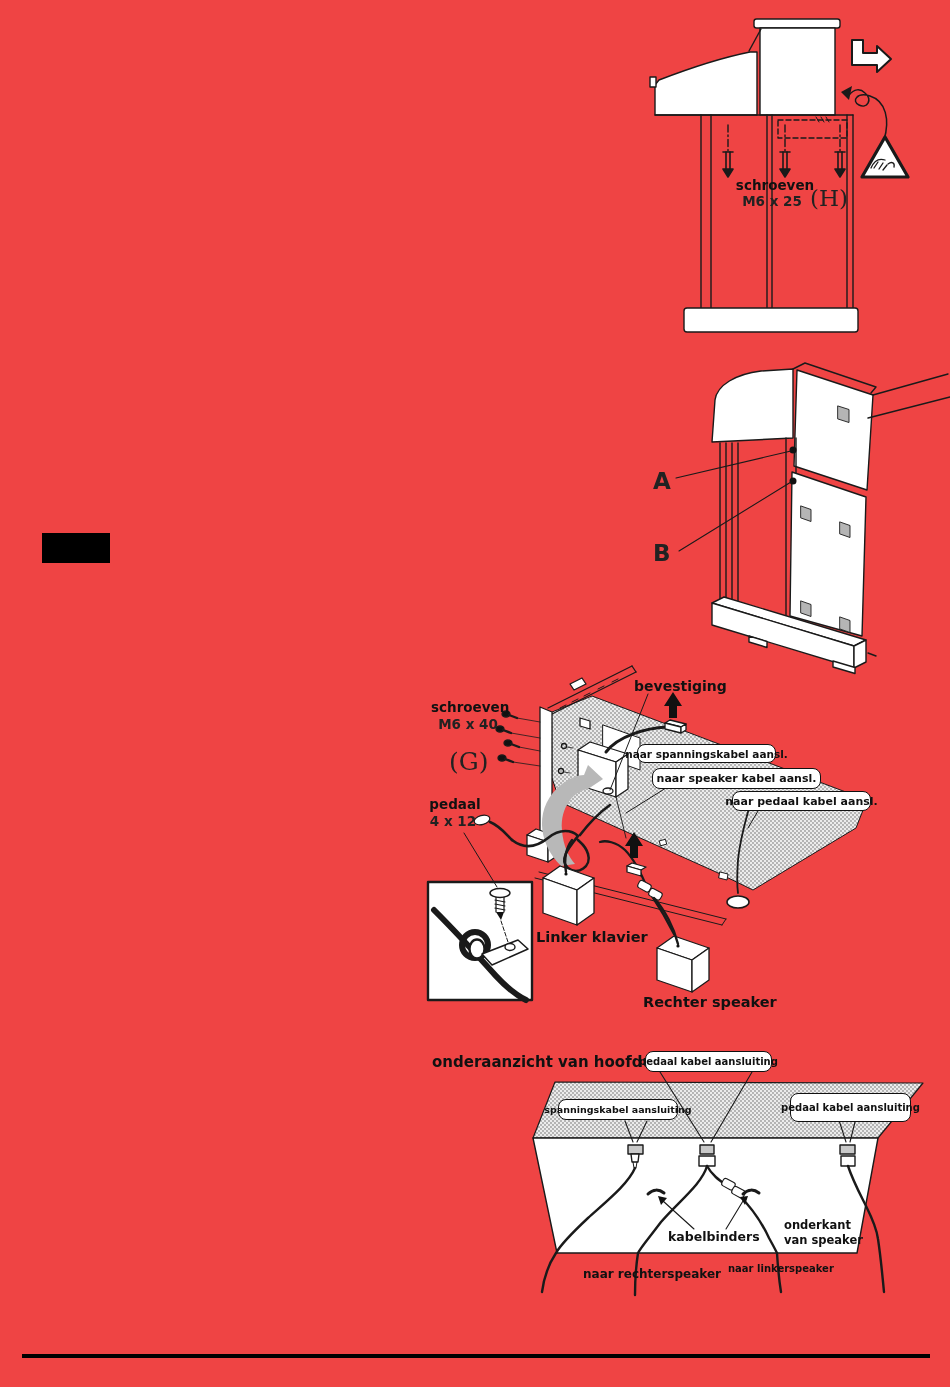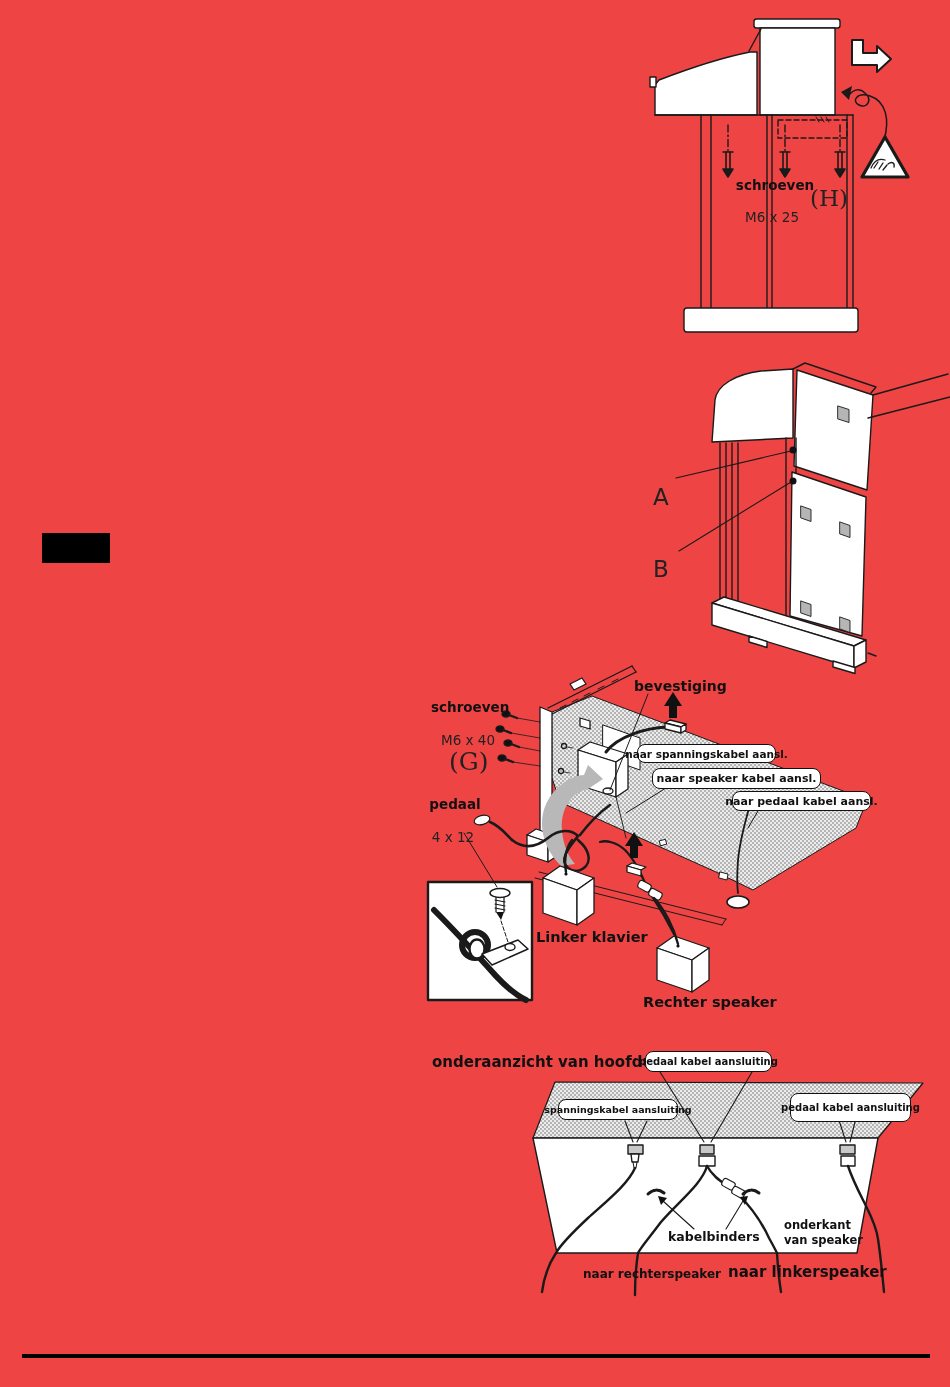--- a/index.html
+++ b/index.html
@@ -1,20 +1,20 @@
 <!DOCTYPE html>
 <html><head>
 <meta charset="utf-8">
 <style>
   html,body{margin:0;padding:0;background:#fff;}
   #page{position:relative;width:950px;height:1387px;background:#ef4444;overflow:hidden;
         font-family:"DejaVu Sans","Liberation Sans",sans-serif;color:#111;}
   .fig{position:absolute;}
   .lbl{position:absolute;font-weight:bold;color:#111;white-space:nowrap;}
-  .lbl-reg{position:absolute;font-weight:normal;color:#222;white-space:nowrap;margin-top:16px;}
+  .lbl-reg{position:absolute;font-weight:bold;color:#222;white-space:nowrap;}
   .serif-ref{position:absolute;font-family:"DejaVu Serif","Liberation Serif",serif;
              font-weight:normal;color:#222;white-space:nowrap;}
   .callout{position:absolute;background:#fff;border:1.6px solid #111;border-radius:8px;
            display:flex;align-items:center;justify-content:center;font-weight:bold;
            color:#111;white-space:nowrap;box-sizing:border-box;}
   .ctr{text-align:center;}
   #black-marker{position:absolute;left:42px;top:533px;width:68px;height:30px;background:#000;}
   #bottom-rule{position:absolute;left:22px;top:1354px;width:908px;height:4px;background:#000;}
   svg{display:block;}
 </style>
@@ -331,17 +331,17 @@
   <div class="lbl" style="left:643px;top:994px;font-size:14.5px">Rechter speaker</div>
 
   <div class="lbl" style="left:432px;top:1053px;font-size:15px">onderaanzicht van hoofdunit</div>
   <div class="callout" style="left:645px;top:1051px;width:127px;height:21px;font-size:10px">pedaal kabel aansluiting</div>
   <div class="callout" style="left:558px;top:1099px;width:120px;height:21px;font-size:9.5px">spanningskabel aansluiting</div>
   <div class="callout" style="left:790px;top:1093px;width:121px;height:29px;font-size:10px">pedaal kabel aansluiting</div>
   <div class="lbl" style="left:668px;top:1229px;font-size:12.5px">kabelbinders</div>
   <div class="lbl ctr" style="left:784px;top:1218px;width:64px;font-size:11.5px;line-height:1.25">onderkant</div>
   <div class="lbl ctr" style="left:784px;top:1233px;width:64px;font-size:11.5px;line-height:1.25">van speaker</div>
   <div class="lbl" style="left:583px;top:1267px;font-size:12px">naar rechterspeaker</div>
-  <div class="lbl" style="left:728px;top:1263px;font-size:15px">naar linkerspeaker</div>
+  <div class="lbl" style="left:728px;top:1263px;font-size:10px">naar linkerspeaker</div>
 
   <div id="black-marker"></div>
   <div id="bottom-rule"></div>
 </div>
 
 </body></html>

